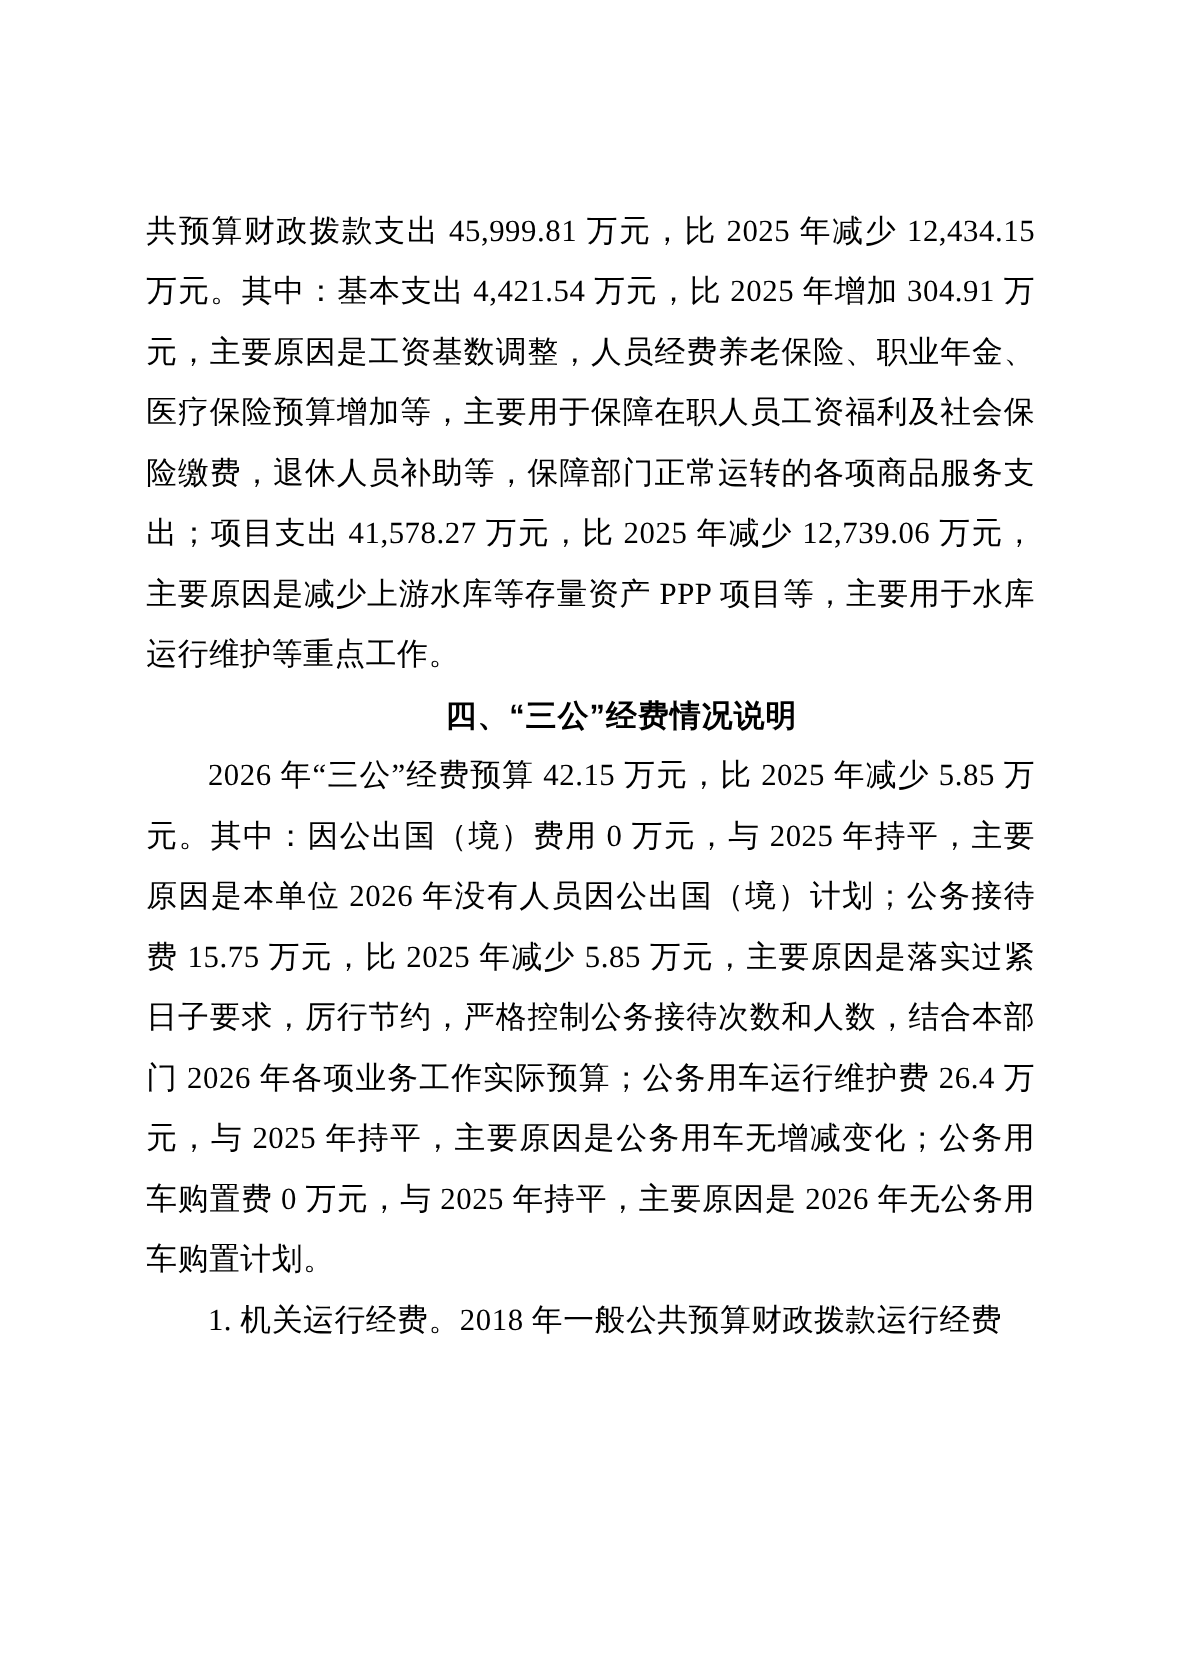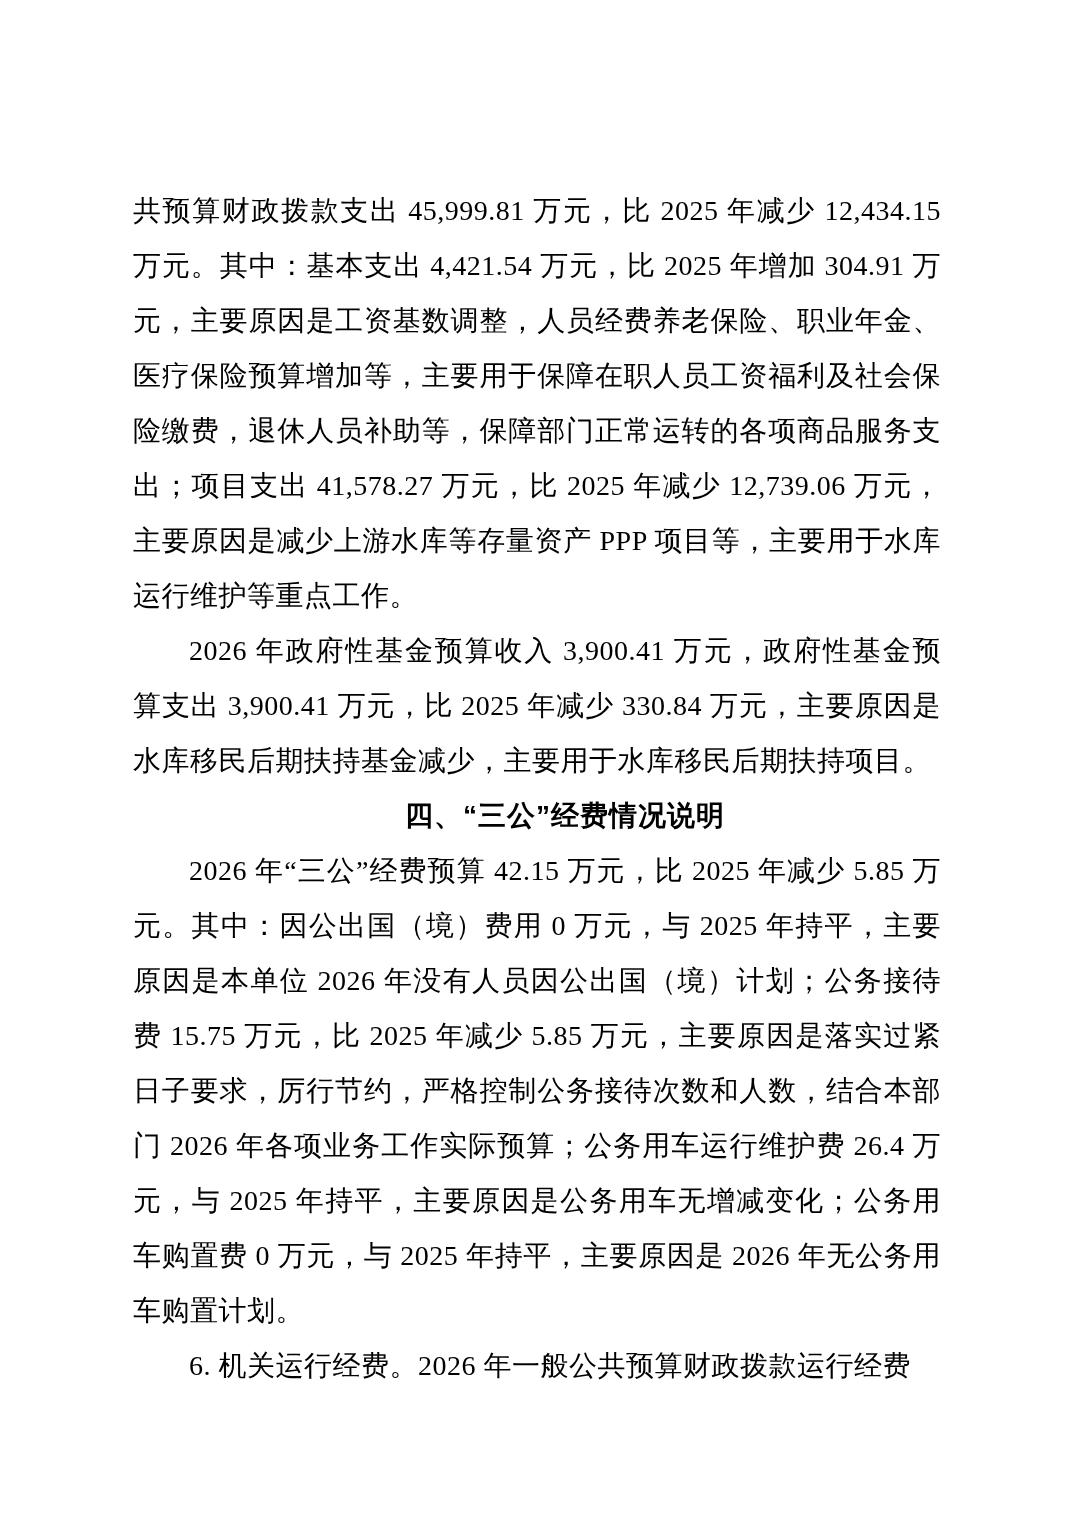--- a/index.html
+++ b/index.html
@@ -40,18 +40,17 @@
     letter-spacing: 1px;
     text-align: center;
   }
 </style>
 </head>
 <body>
 
 <div class="page">
   <div class="doc-body">
     <p class="para no-indent">共预算财政拨款支出 45,999.81 万元，比 2025 年减少 12,434.15 万元。其中：基本支出 4,421.54 万元，比 2025 年增加 304.91 万元，主要原因是工资基数调整，人员经费养老保险、职业年金、医疗保险预算增加等，主要用于保障在职人员工资福利及社会保险缴费，退休人员补助等，保障部门正常运转的各项商品服务支出；项目支出 41,578.27 万元，比 2025 年减少 12,739.06 万元，主要原因是减少上游水库等存量资产 PPP 项目等，主要用于水库运行维护等重点工作。</p>
-    <p class="para">2026 年政府性基金预算收入 3,900.41 万元，政府性基金预算支出 3,900.41 万元，比 2025 年减少 330.84 万元，主要原因是水库移民后期扶持基金减少，主要用于水库移民后期扶持项目。</p>
     <p class="para heading">四、“三公”经费情况说明</p>
     <p class="para">2026 年“三公”经费预算 42.15 万元，比 2025 年减少 5.85 万元。其中：因公出国（境）费用 0 万元，与 2025 年持平，主要原因是本单位 2026 年没有人员因公出国（境）计划；公务接待费 15.75 万元，比 2025 年减少 5.85 万元，主要原因是落实过紧日子要求，厉行节约，严格控制公务接待次数和人数，结合本部门 2026 年各项业务工作实际预算；公务用车运行维护费 26.4 万元，与 2025 年持平，主要原因是公务用车无增减变化；公务用车购置费 0 万元，与 2025 年持平，主要原因是 2026 年无公务用车购置计划。</p>
-    <p class="para">6. 机关运行经费。2026 年一般公共预算财政拨款运行经费</p>
+    <p class="para">1. 机关运行经费。2018 年一般公共预算财政拨款运行经费</p>
   </div>
 </div>
 
 </body></html>

